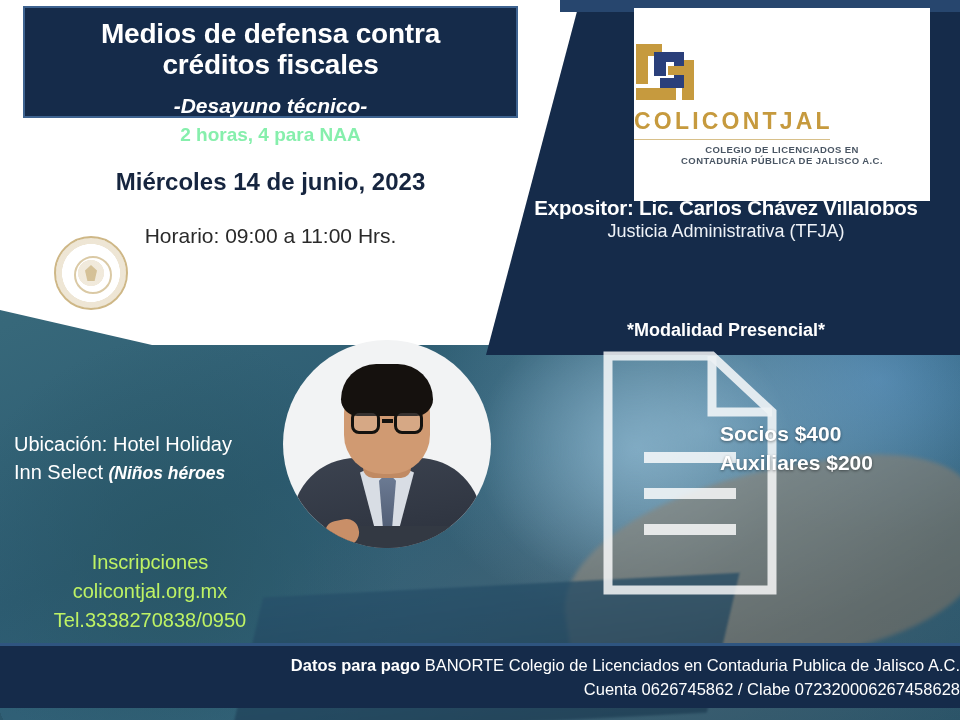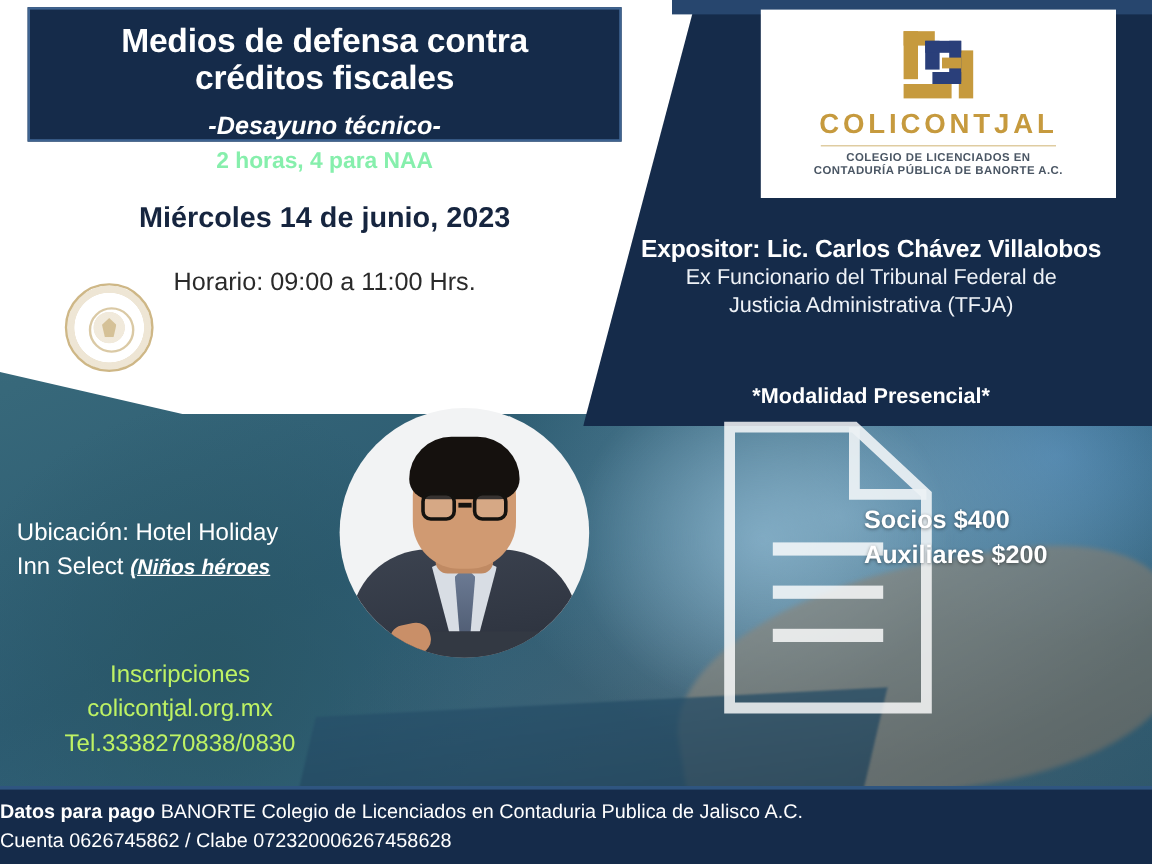--- a/index.html
+++ b/index.html
@@ -109,23 +109,23 @@
   }
   #seal:after{
     content:""; position:absolute; left:50%; top:50%;
     width:12px; height:16px; margin:-8px 0 0 -6px;
     background:rgba(198,171,114,.8);
     clip-path:polygon(50% 0,100% 35%,80% 100%,20% 100%,0 35%);
   }
 
   
   #logo-card {
-    position:absolute; left:634px; top:8px; width:296px; height:157px;
+    position:absolute; left:634px; top:8px; width:296px; height:193px;
     background:#fff; display:flex; flex-direction:column;
-    align-items:center; justify-content:center; padding:6px 0 8px;
+    justify-content:center; padding:6px 0 8px;
   }
   #logo-mark { width:62px; height:62px; position:relative; margin-bottom:4px; }
   #logo-name {
     color:#c69a3e; font-weight:bold; font-size:23px; letter-spacing:3.2px;
   }
   #logo-rule { width:196px; height:1px; background:#d8c08a; margin:4px 0 4px; }
   #logo-sub1,#logo-sub2 {
     color:#4a5664; font-size:9.5px; font-weight:bold; letter-spacing:.4px; text-align:center;
   }
 
@@ -186,37 +186,37 @@
     position:absolute; left:50%; top:180px; width:34px; height:26px; margin-left:-62px;
     background:#c98f68; border-radius:12px; transform:rotate(-12deg);
   }
 
   
   #doc-icon { position:absolute; left:600px; top:348px; width:180px; height:250px; opacity:.88; }
 
   
   #location { position:absolute; left:14px; top:430px; width:272px; color:#fff; }
   #loc-l1,#loc-l2 { font-size:20px; line-height:1.42; }
-  #loc-l2 i, #loc-l3 { font-style:italic; font-weight:bold; font-size:17.5px;text-decoration:underline; }
+  #loc-l2 i, #loc-l3 { font-style:italic; font-weight:bold; font-size:17.5px; }
   #loc-l3 { display:block; line-height:1.42; }
   #signup { position:absolute; left:14px; top:548px; width:272px; text-align:center; color:#bef264; }
   #signup div { font-size:20px; line-height:1.45; }
 
   
   #pricing {
     position:absolute; left:720px; top:420px; width:240px; text-align:left;
     color:#fff; font-weight:bold; font-size:21px; line-height:1.38;
     text-shadow:0 1px 3px rgba(0,0,0,.45);
   }
 
   
   #footer {
-    position:absolute; left:0; bottom:0; width:960px; height:65px;
+    position:absolute; left:0; bottom:12px; width:960px; height:65px;
     background:#152b4a; border-top:3px solid #2f5580;
-    display:flex; flex-direction:column; align-items:flex-start; justify-content:center;
+    display:flex; flex-direction:column; align-items:flex-end; justify-content:center;
   }
   #pay-line1 { color:#fff; font-size:16.5px; }
   #pay-line1 b { font-weight:bold; }
   #pay-line2 { color:#fff; font-size:16.5px; margin-top:5px; }
 </style>
 </head>
 <body>
 
 <div id="bg">
   <div class="glow"></div>
@@ -252,26 +252,25 @@
       <rect x="20" y="10" width="12" height="24" fill="#2a3f7a"></rect>
       <rect x="20" y="10" width="30" height="10" fill="#2a3f7a"></rect>
       <rect x="40" y="10" width="10" height="34" fill="#2a3f7a"></rect>
       <rect x="26" y="36" width="24" height="10" fill="#2a3f7a"></rect>
       <rect x="34" y="24" width="16" height="9" fill="#c69a3e"></rect>
     </svg>
   </div>
   <div id="logo-name">COLICONTJAL</div>
   <div id="logo-rule"></div>
   <div id="logo-sub1">COLEGIO DE LICENCIADOS EN</div>
-  <div id="logo-sub2">CONTADURÍA PÚBLICA DE BANORTE A.C.</div>
+  <div id="logo-sub2">CONTADURÍA PÚBLICA DE JALISCO A.C.</div>
 </div>
 
 <div id="speaker">
   <div id="speaker-name">Expositor: Lic. Carlos Chávez Villalobos</div>
-  <div id="speaker-role1">Ex Funcionario del Tribunal Federal de</div>
   <div id="speaker-role2">Justicia Administrativa (TFJA)</div>
 </div>
 <div id="modality">*Modalidad Presencial*</div>
 
 <div id="portrait">
   <div class="p-suit"></div>
   <div class="p-shirt"></div>
   <div class="p-tie"></div>
   <div class="p-neck"></div>
   <div class="p-head"></div>
@@ -297,21 +296,21 @@
   <div id="loc-l1">Ubicación: Hotel Holiday</div>
   <div id="loc-l2">
     <span>Inn Select</span>
     <i>(Niños héroes</i>
   </div>
 </div>
 
 <div id="signup">
   <div>Inscripciones</div>
   <div>colicontjal.org.mx</div>
-  <div>Tel.3338270838/0830</div>
+  <div>Tel.3338270838/0950</div>
 </div>
 
 <div id="pricing">
   <div>Socios $400</div>
   <div>Auxiliares $200</div>
 </div>
 
 <div id="footer">
   <div id="pay-line1">
     <b>Datos para pago</b><span> BANORTE Colegio de Licenciados en Contaduria Publica de Jalisco A.C.</span>

